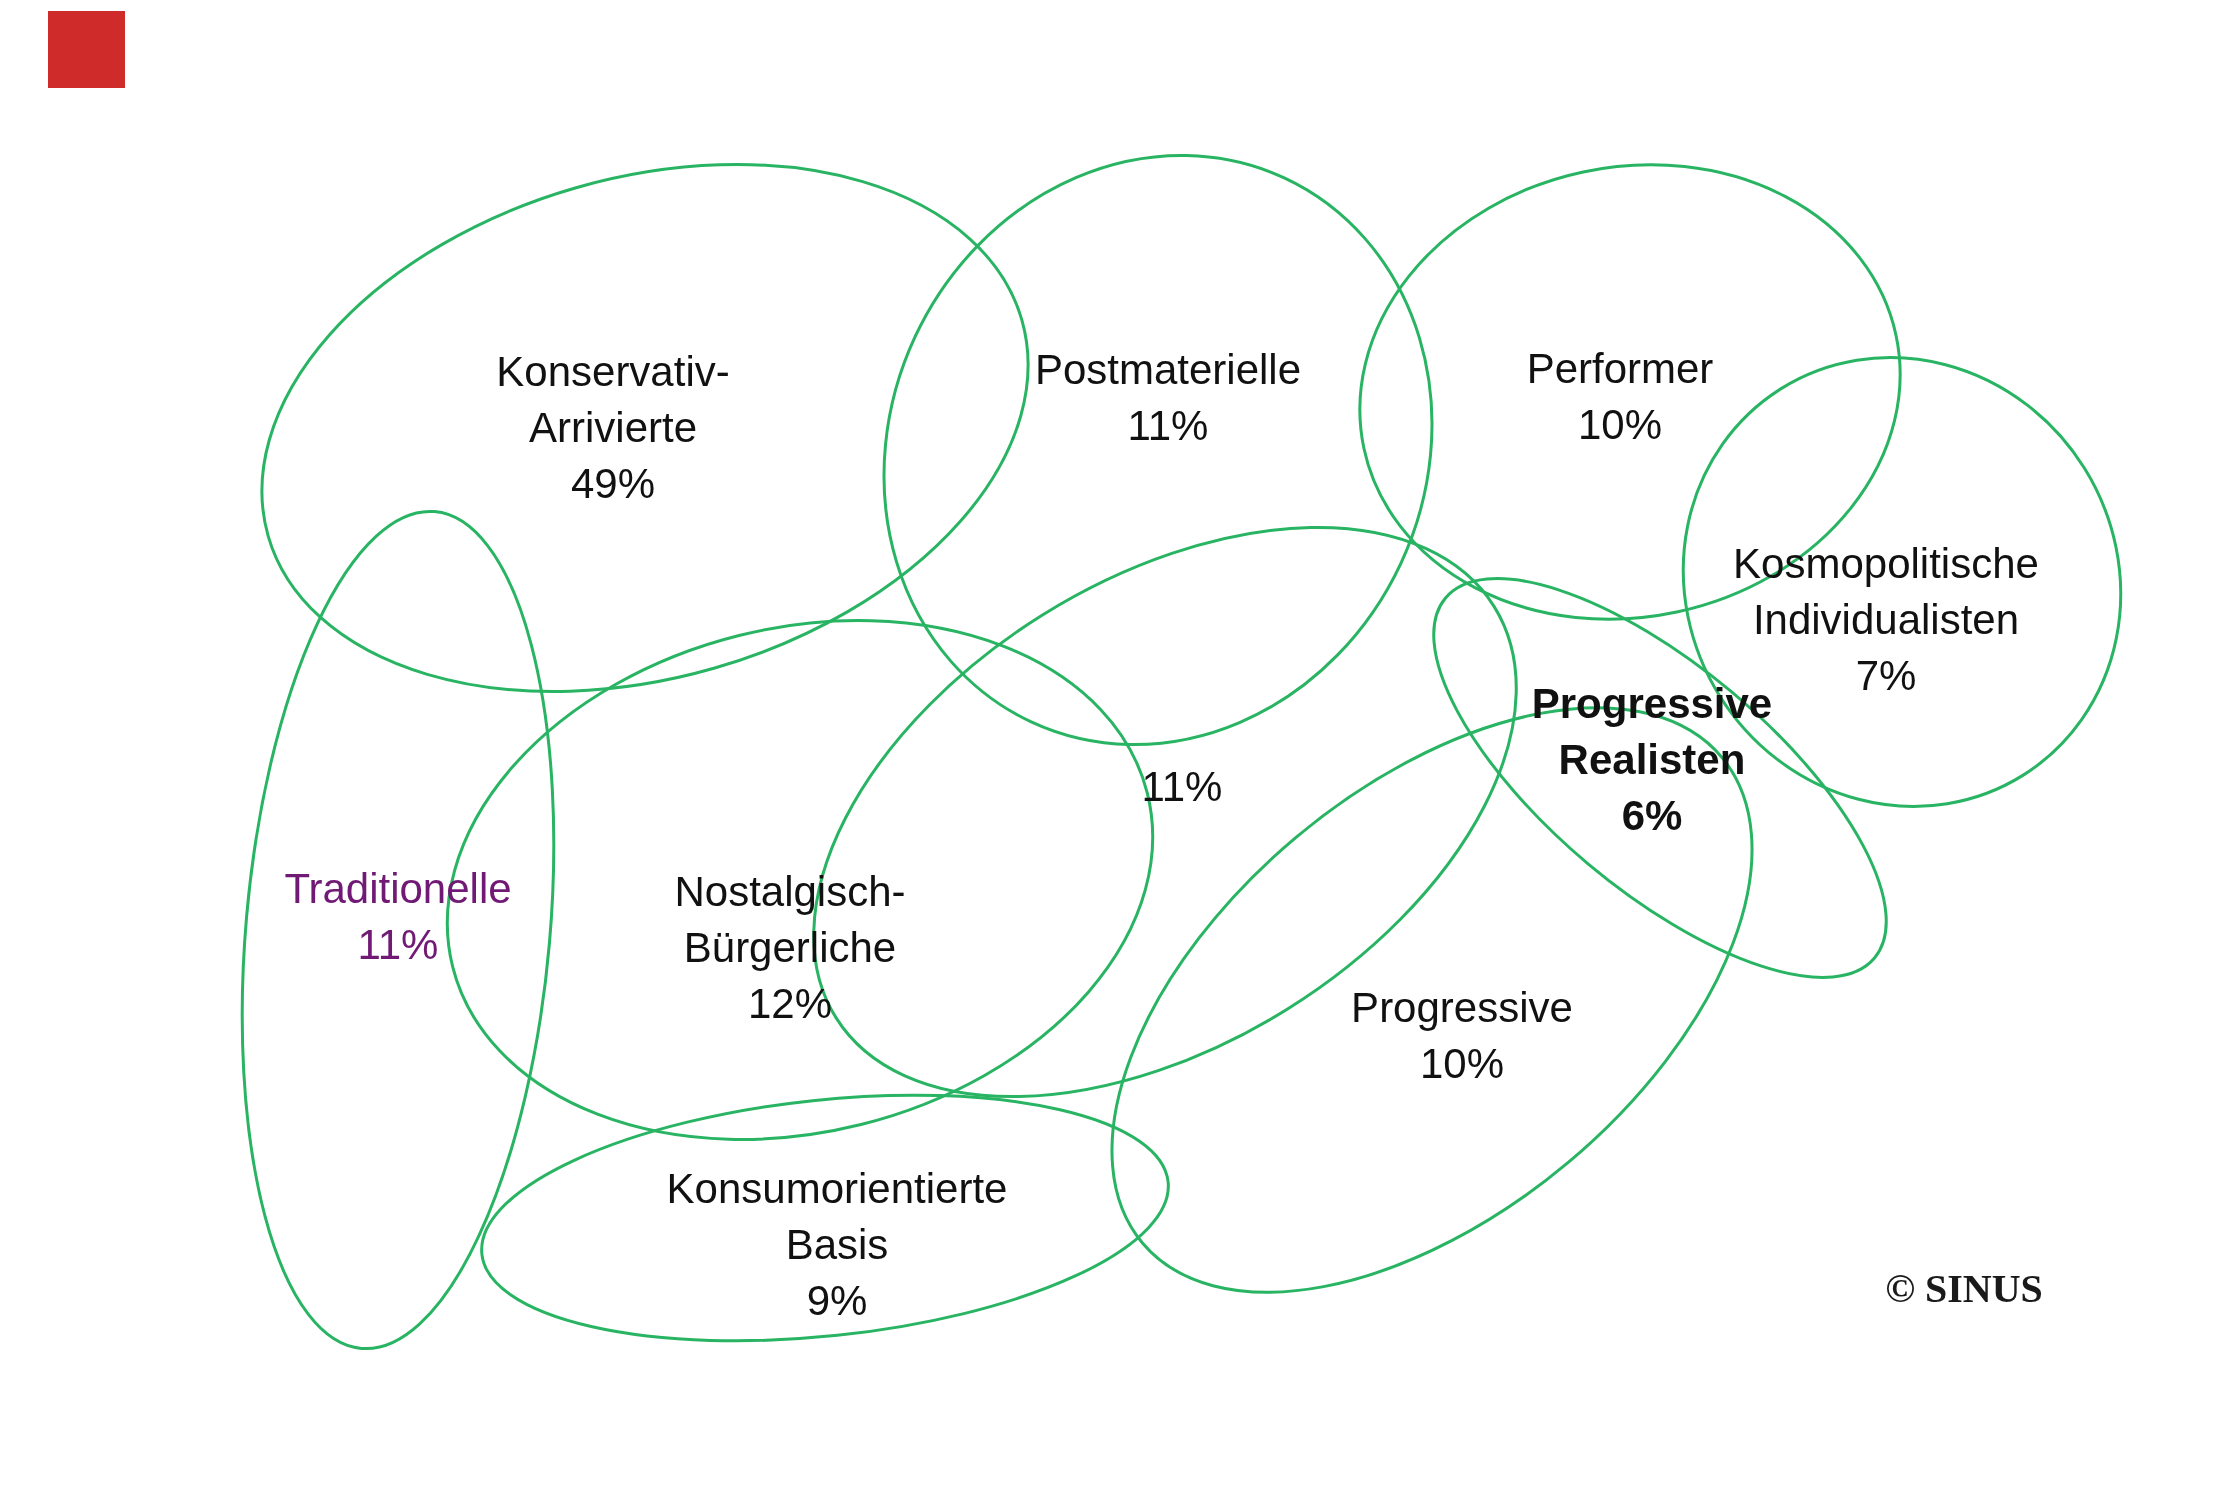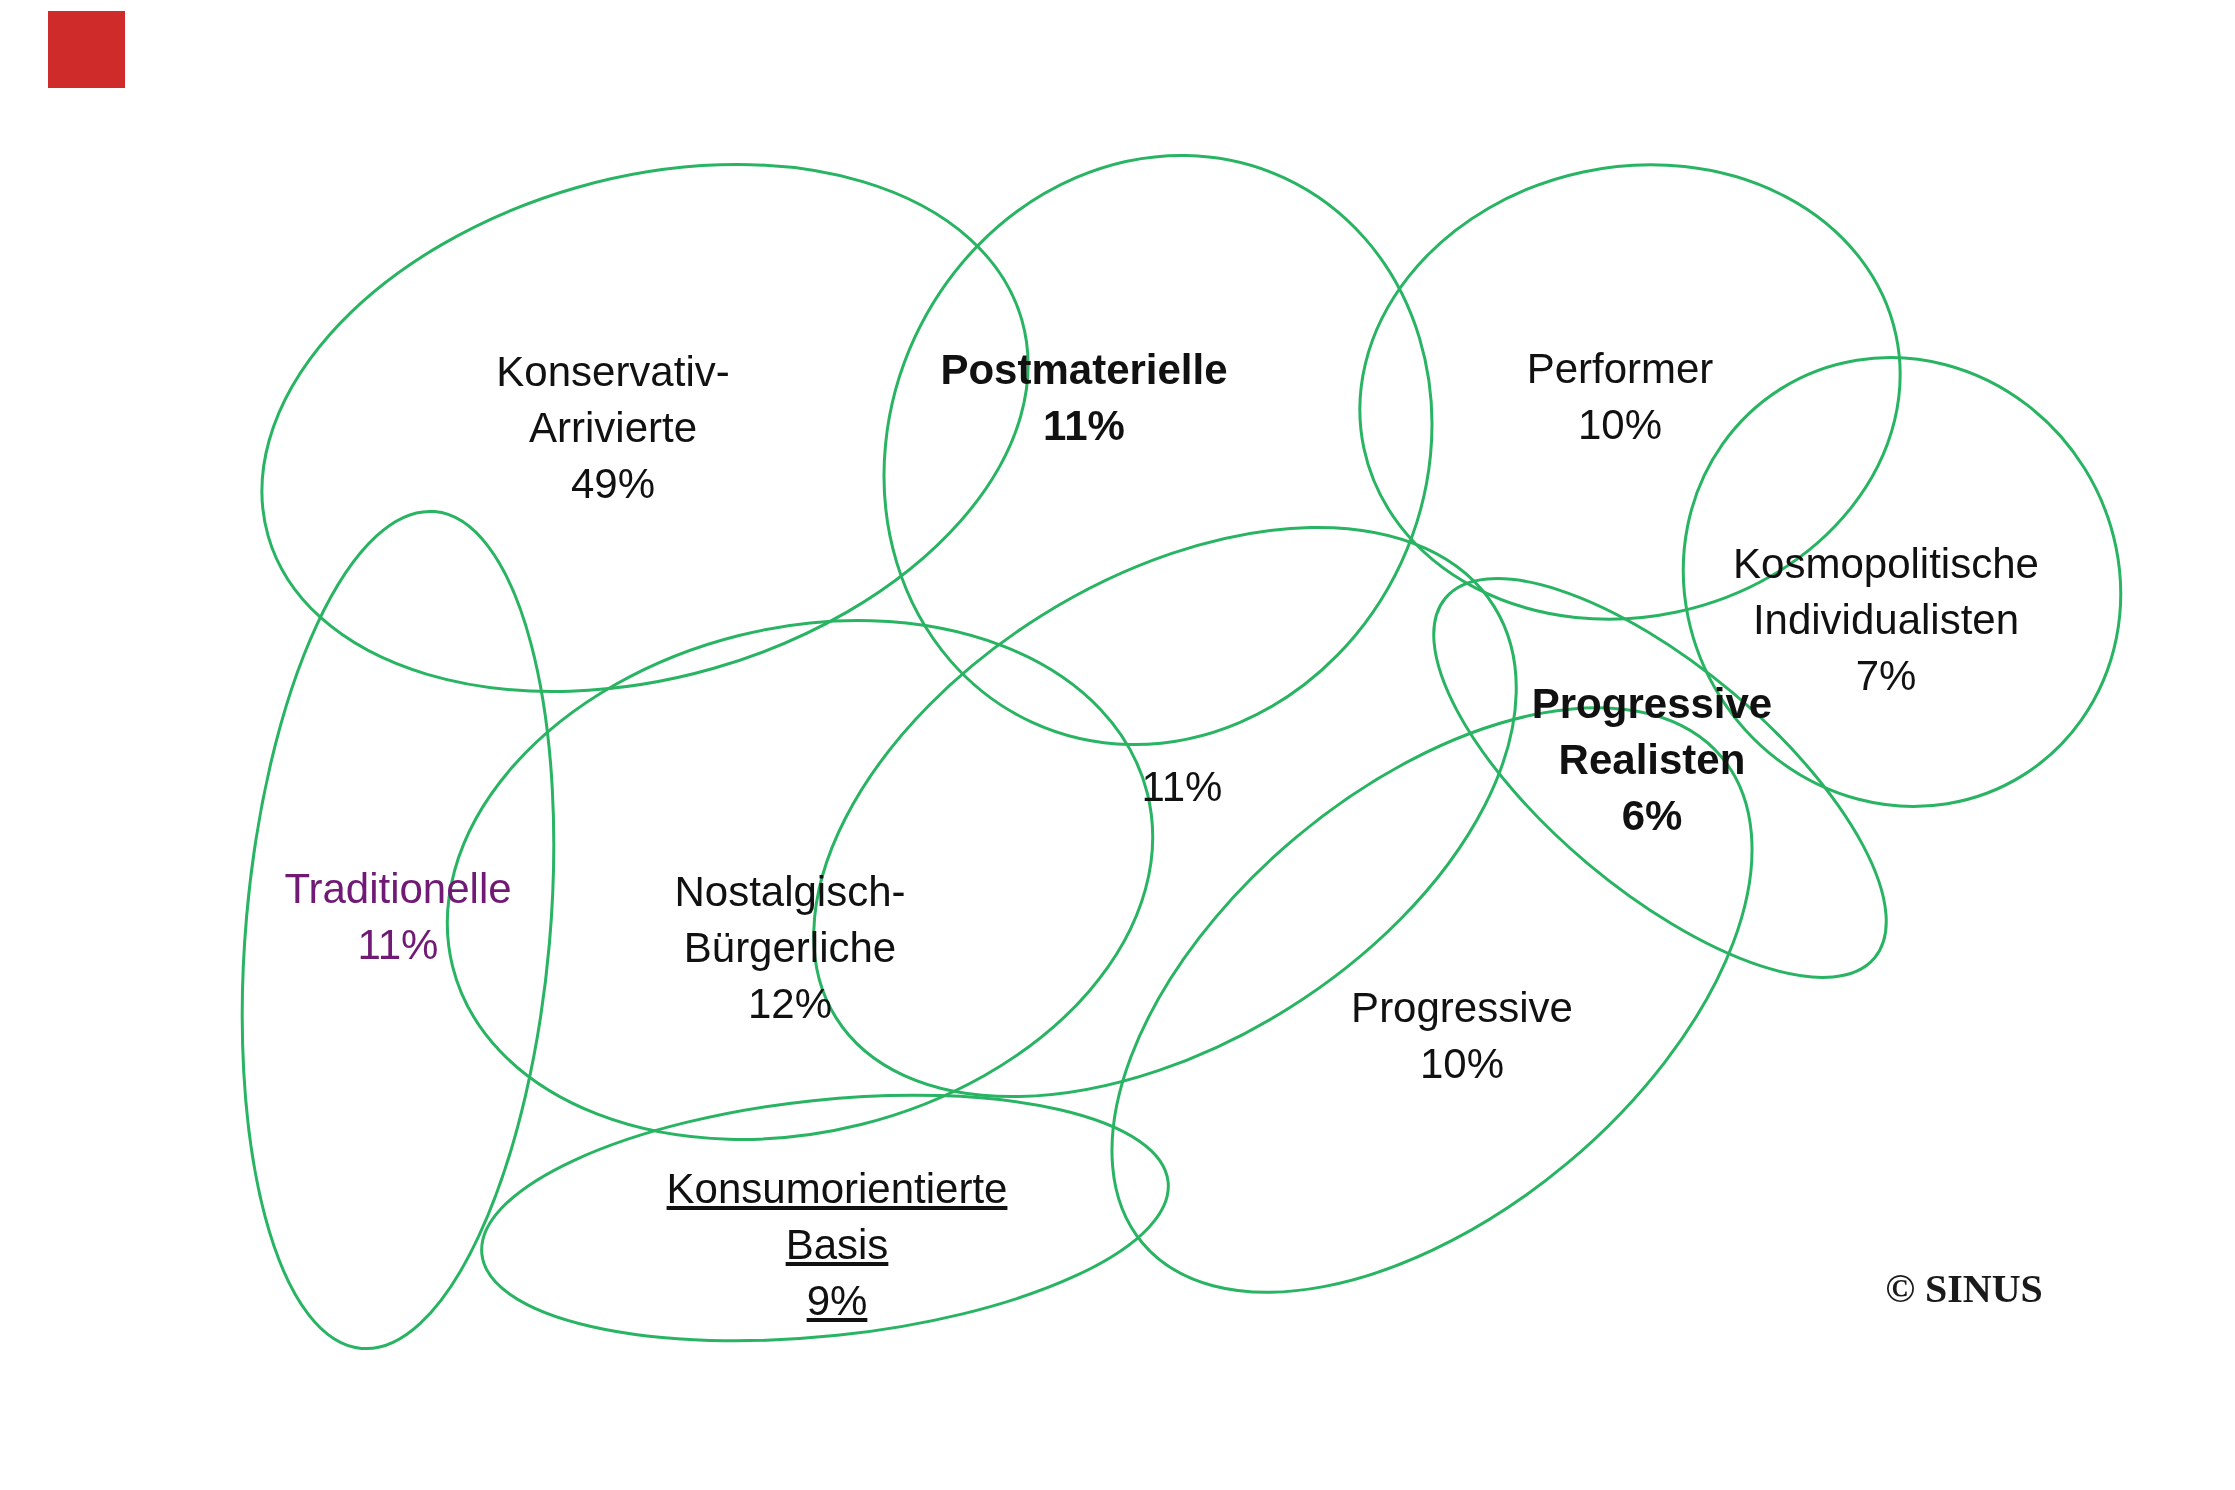--- a/index.html
+++ b/index.html
@@ -73,30 +73,30 @@
       <ellipse cx="1165" cy="812" rx="388" ry="232" transform="rotate(-32 1165 812)" fill="none" stroke="#28b463" stroke-width="3"></ellipse>
       <ellipse cx="398" cy="930" rx="152" ry="420" transform="rotate(5 398 930)" fill="none" stroke="#28b463" stroke-width="3"></ellipse>
       <ellipse cx="800" cy="880" rx="358" ry="252" transform="rotate(-14 800 880)" fill="none" stroke="#28b463" stroke-width="3"></ellipse>
       <ellipse cx="1432" cy="1000" rx="378" ry="212" transform="rotate(-40 1432 1000)" fill="none" stroke="#28b463" stroke-width="3"></ellipse>
       <ellipse cx="825" cy="1218" rx="345" ry="118" transform="rotate(-6 825 1218)" fill="none" stroke="#28b463" stroke-width="3"></ellipse>
     </svg>
 
   <div class="labels">
       <div class="milieu-label" style="left: 613px; top: 428px; color: rgb(17, 17, 17);"><div>Konservativ-
 Arrivierte</div><div>49%</div></div>
-      <div class="milieu-label" style="left: 1084px; top: 398px; color: rgb(17, 17, 17); font-weight: bold;"><div>Postmaterielle</div><div>11%</div></div>
+      <div class="milieu-label" style="left: 1168px; top: 398px; color: rgb(17, 17, 17);"><div>Postmaterielle</div><div>11%</div></div>
       <div class="milieu-label" style="left: 1620px; top: 397px; color: rgb(17, 17, 17);"><div>Performer</div><div>10%</div></div>
       <div class="milieu-label" style="left: 1886px; top: 620px; color: rgb(17, 17, 17);"><div>Kosmopolitische
 Individualisten</div><div>7%</div></div>
       <div class="milieu-label" style="left: 1652px; top: 760px; color: rgb(17, 17, 17); font-weight: bold;"><div>Progressive
 Realisten</div><div>6%</div></div>
       <div class="milieu-label" style="left: 1182px; top: 787px; color: rgb(17, 17, 17);"><div>11%</div></div>
       <div class="milieu-label" style="left: 398px; top: 917px; color: #701a75;"><div>Traditionelle</div><div>11%</div></div>
       <div class="milieu-label" style="left: 790px; top: 948px; color: rgb(17, 17, 17);"><div>Nostalgisch-
 Bürgerliche</div><div>12%</div></div>
       <div class="milieu-label" style="left: 1462px; top: 1036px; color: rgb(17, 17, 17);"><div>Progressive</div><div>10%</div></div>
-      <div class="milieu-label" style="left: 837px; top: 1245px; color: rgb(17, 17, 17); text-decoration: underline;"><div>Konsumorientierte
+      <div class="milieu-label" style="left: 837px; top: 1245px; color: rgb(17, 17, 17);"><div>Konsumorientierte
 Basis</div><div>9%</div></div>
     </div>
 
   <div class="copyright" style="left: 1948px; top: 1288px; color: rgb(26, 26, 26); margin-left: 16px;">© SINUS</div>
 
 </div>
 
 </body></html>

